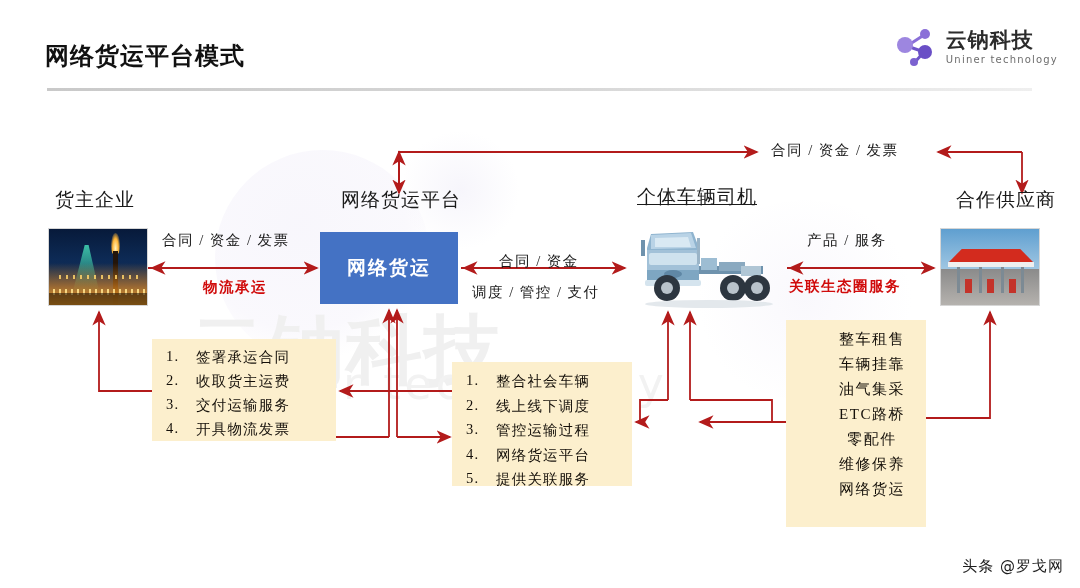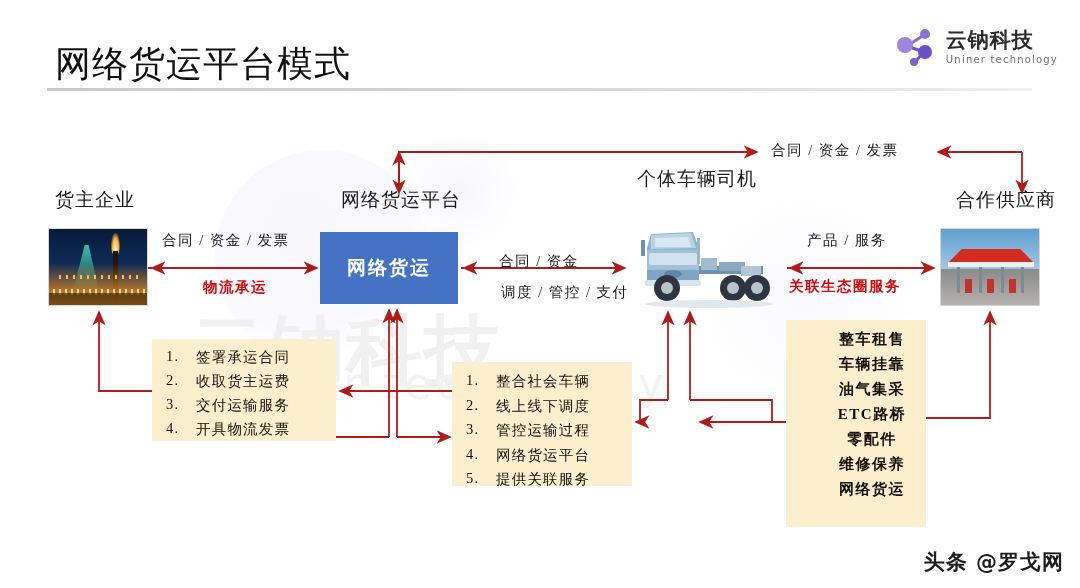--- a/index.html
+++ b/index.html
@@ -54,24 +54,24 @@
     letter-spacing: 4px;
     color: #f2f2f2;
     white-space: nowrap;
     pointer-events: none;
     user-select: none;
   }
 
   
   .title {
     position: absolute;
-    left: 55px; top: 40px;
+    left: 45px; top: 40px;
     font-family: "DejaVu Sans", "Liberation Sans", sans-serif;
-    font-weight: 400;
-    font-size: 36px;
+    font-weight: 700;
+    font-size: 24px;
     letter-spacing: 1px;
     color: #111111;
     white-space: nowrap;
   }
   .title-rule {
     position: absolute;
     left: 47px; top: 88px;
     width: 985px; height: 3px;
     background: linear-gradient(to right, #c9c9c9 0%, #d8d8d8 55%, #efefef 100%);
   }
@@ -183,34 +183,34 @@
     font-family: "Liberation Serif", "DejaVu Serif", serif;
   }
   .list-left  { left: 152px; top: 339px; width: 184px; height: 102px; padding: 9px 0 0 14px; }
   .list-left li { margin-bottom: 5px; }
   .list-mid   { left: 452px; top: 362px; width: 180px; height: 124px; padding: 10px 0 0 14px; }
   .list-mid li { margin-bottom: 5.5px; }
   .list-right { left: 786px; top: 320px; width: 140px; height: 207px;
                 padding: 10px 0 0 0; text-align: center; }
   .list-right div {
     font-size: 15px; letter-spacing: 1.5px; margin-bottom: 6px; white-space: nowrap;
-    font-weight: 700;
+    font-weight: 400;
     padding-left: 32px;
   }
 
   
   .arrows { position: absolute; inset: 0; width: 1080px; height: 588px; pointer-events: none; }
 
   
   .wm-corner {
     position: absolute;
     right: 16px; bottom: 12px;
     font-family: "DejaVu Sans", "Liberation Sans", sans-serif;
-    font-size: 21px;
-    font-weight: 700;
+    font-size: 15px;
+    font-weight: 400;
     color: #1d1d1d;
     letter-spacing: 1px;
     white-space: nowrap;
   }
 </style>
 </head>
 <body>
 
 <div class="slide">
 
@@ -277,21 +277,21 @@
       <path d="M690,400 L772,400 L772,422"></path>
       <path d="M640,422 L636,422" marker-end="url(#ah)"></path>
       <path d="M786,422 L700,422" marker-end="url(#ah)"></path>
 
       <path d="M926,418 L990,418 L990,312" marker-end="url(#ah)"></path>
     </g>
   </svg>
 
   <div class="node-label" style="left:55px; top:187px;">货主企业</div>
   <div class="node-label" style="left:341px; top:187px;">网络货运平台</div>
-  <div class="node-label" style="left:637px; top:166px;">个体车辆司机</div>
+  <div class="node-label" style="left:637px; top:184px;text-decoration:underline;">个体车辆司机</div>
   <div class="node-label" style="left:956px; top:187px;">合作供应商</div>
 
   <div class="pic pic-plant">
     <div class="tower"></div>
     <div class="flare"></div>
     <div class="stack"></div>
     <div class="glow"></div>
     <div class="lights2"></div>
     <div class="lights"></div>
     <div class="base"></div>
@@ -338,21 +338,21 @@
   </div>
 
   <div class="platform-box">网络货运</div>
 
   <div class="flow-text" style="left:771px; top:141px;">合同 / 资金 / 发票</div>
 
   <div class="flow-text" style="left:162px; top:231px;">合同 / 资金 / 发票</div>
   <div class="flow-text red" style="left:203px; top:278px;">物流承运</div>
 
   <div class="flow-text" style="left:499px; top:252px;">合同 / 资金</div>
-  <div class="flow-text" style="left:472px; top:283px;margin-left:29px;">调度 / 管控 / 支付</div>
+  <div class="flow-text" style="left:472px; top:283px;">调度 / 管控 / 支付</div>
 
   <div class="flow-text" style="left:807px; top:231px;">产品 / 服务</div>
   <div class="flow-text red" style="left:789px; top:277px;">关联生态圈服务</div>
 
   <div class="listbox list-left">
     <ol>
       <li>
         <span class="num">1.</span>
         <span>签署承运合同</span>
       </li>

